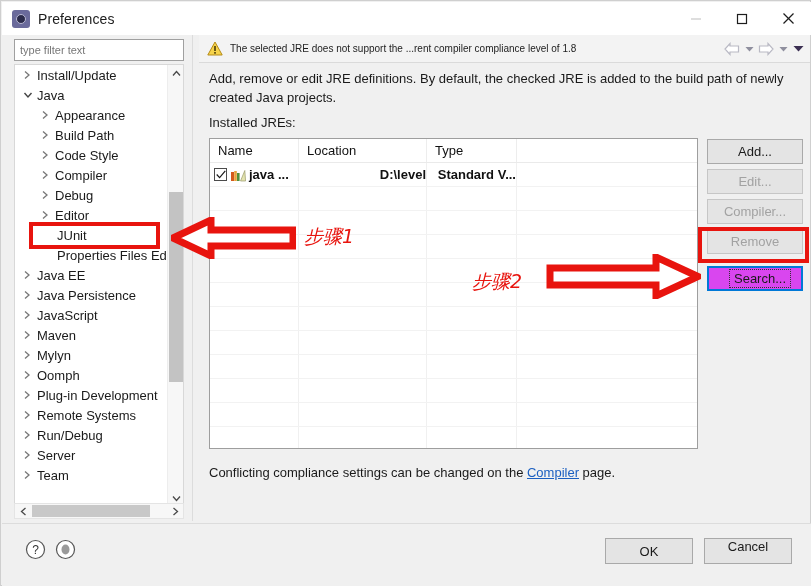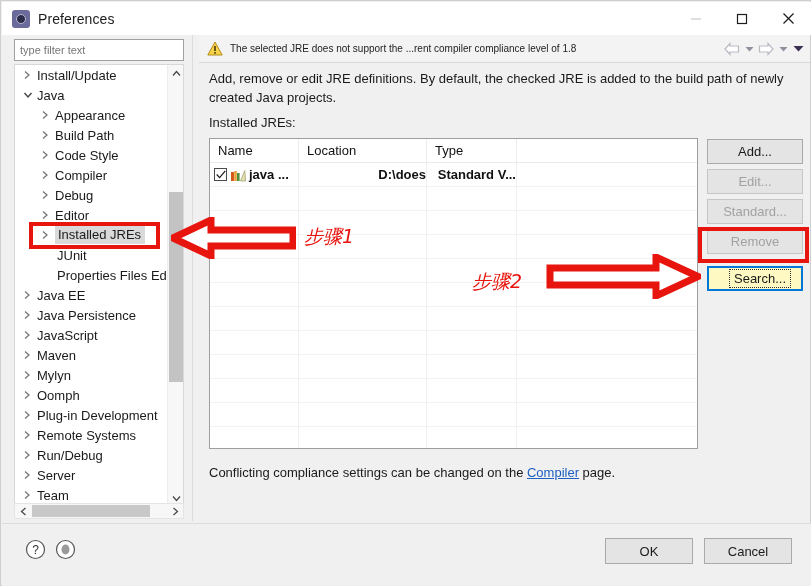--- a/index.html
+++ b/index.html
@@ -269,21 +269,21 @@
     border: 1px solid #a9a9a9;
     box-sizing: border-box;
     font-size: 13px;
     color: #1a1a1a;
     display: flex; align-items: center; justify-content: center;
     font-family: "Liberation Sans", sans-serif;
   }
   .btn.disabled { color: #a2a2a2; background: #e4e4e4; border-color: #c6c6c6; }
   .btn.focused {
     border: 2px solid #0078d7;
-    background: #fef9c3;
+    background: #d946ef;
     padding-left: 10px;
   }
   .btn.focused .inner-focus {
     border: 1px dotted #333;
     padding: 1px 4px;
     display: flex; align-items: center; justify-content: center;
   }
   #btn-add { left: 508px; top: 104px; }
   #btn-edit { left: 508px; top: 134px; }
   #btn-duplicate { left: 508px; top: 164px; }
@@ -331,21 +331,21 @@
     font-size: 13px; color: #1a1a1a;
     display:flex; align-items:center; justify-content:center;
   }
   .cancelbtn {
     position: absolute; left: 703px; top: 537px;
     width: 88px; height: 26px;
     background: #e4e4e4;
     border: 1px solid #a9a9a9;
     box-sizing: border-box;
     font-size: 13px; color: #1a1a1a;
-    display:flex; align-items:center; justify-content:center;
+    display:flex; justify-content:center;
   }
 
   
   .anno { position: absolute; pointer-events: none; }
   .red-rect {
     position: absolute;
     border: 4px solid #e8140e;
     box-sizing: border-box;
   }
   #rect-jres { left: 28px; top: 221px; width: 131px; height: 27px; }
@@ -452,28 +452,20 @@
           </span>
           <span>Debug</span>
         </div>
         <div class="tree-item lvl2">
           <span class="arrow">
             <svg width="8" height="10" viewBox="0 0 8 10">
               <polyline points="2,1.5 6,5 2,8.5" fill="none" stroke="#777" stroke-width="1.3"></polyline>
             </svg>
           </span>
           <span>Editor</span>
-        </div>
-        <div class="tree-item lvl2">
-          <span class="arrow">
-            <svg width="8" height="10" viewBox="0 0 8 10">
-              <polyline points="2,1.5 6,5 2,8.5" fill="none" stroke="#777" stroke-width="1.3"></polyline>
-            </svg>
-          </span>
-          <span class="tree-label-sel">Installed JREs</span>
         </div>
         <div class="tree-item lvl2-noarrow">
           <span>JUnit</span>
         </div>
         <div class="tree-item lvl2-noarrow">
           <span>Properties Files Ed</span>
         </div>
         <div class="tree-item">
           <span class="arrow">
             <svg width="8" height="10" viewBox="0 0 8 10">
@@ -649,21 +641,21 @@
               </svg>
           </span>
           <svg class="jre-ic" width="16" height="14" viewBox="0 0 16 14">
             <rect x="1" y="4" width="3" height="9" fill="#d45a1c"></rect>
             <rect x="4.2" y="3" width="2.6" height="10" fill="#e8a33d"></rect>
             <rect x="7" y="5" width="2.6" height="8" fill="#4f8f3a"></rect>
             <polygon points="10.5,13 14.8,2.5 15.6,13" fill="#e3e3b0" stroke="#9a9a6a" stroke-width="0.7"></polygon>
           </svg>
           <span class="nm">java ...</span>
         </div>
-        <div class="td c2">D:\does</div>
+        <div class="td c2">D:\level</div>
         <div class="td c3">Standard V...</div>
         <div class="td c4"></div>
       </div>
       <div id="empty-rows">
           <div class="empty-row">
             <div class="ec ec1"></div>
             <div class="ec ec2"></div>
             <div class="ec ec3"></div>
             <div class="ec ec4"></div>
           </div>
@@ -730,21 +722,21 @@
         </div>
     </div>
 
     <div class="btn" id="btn-add">
       <span>Add...</span>
     </div>
     <div class="btn disabled" id="btn-edit">
       <span>Edit...</span>
     </div>
     <div class="btn disabled" id="btn-duplicate">
-      <span>Standard...</span>
+      <span>Compiler...</span>
     </div>
     <div class="btn disabled" id="btn-remove">
       <span>Remove</span>
     </div>
     <div class="btn focused" id="btn-search">
       <span class="inner-focus">
         <span>Search...</span>
       </span>
     </div>
 

